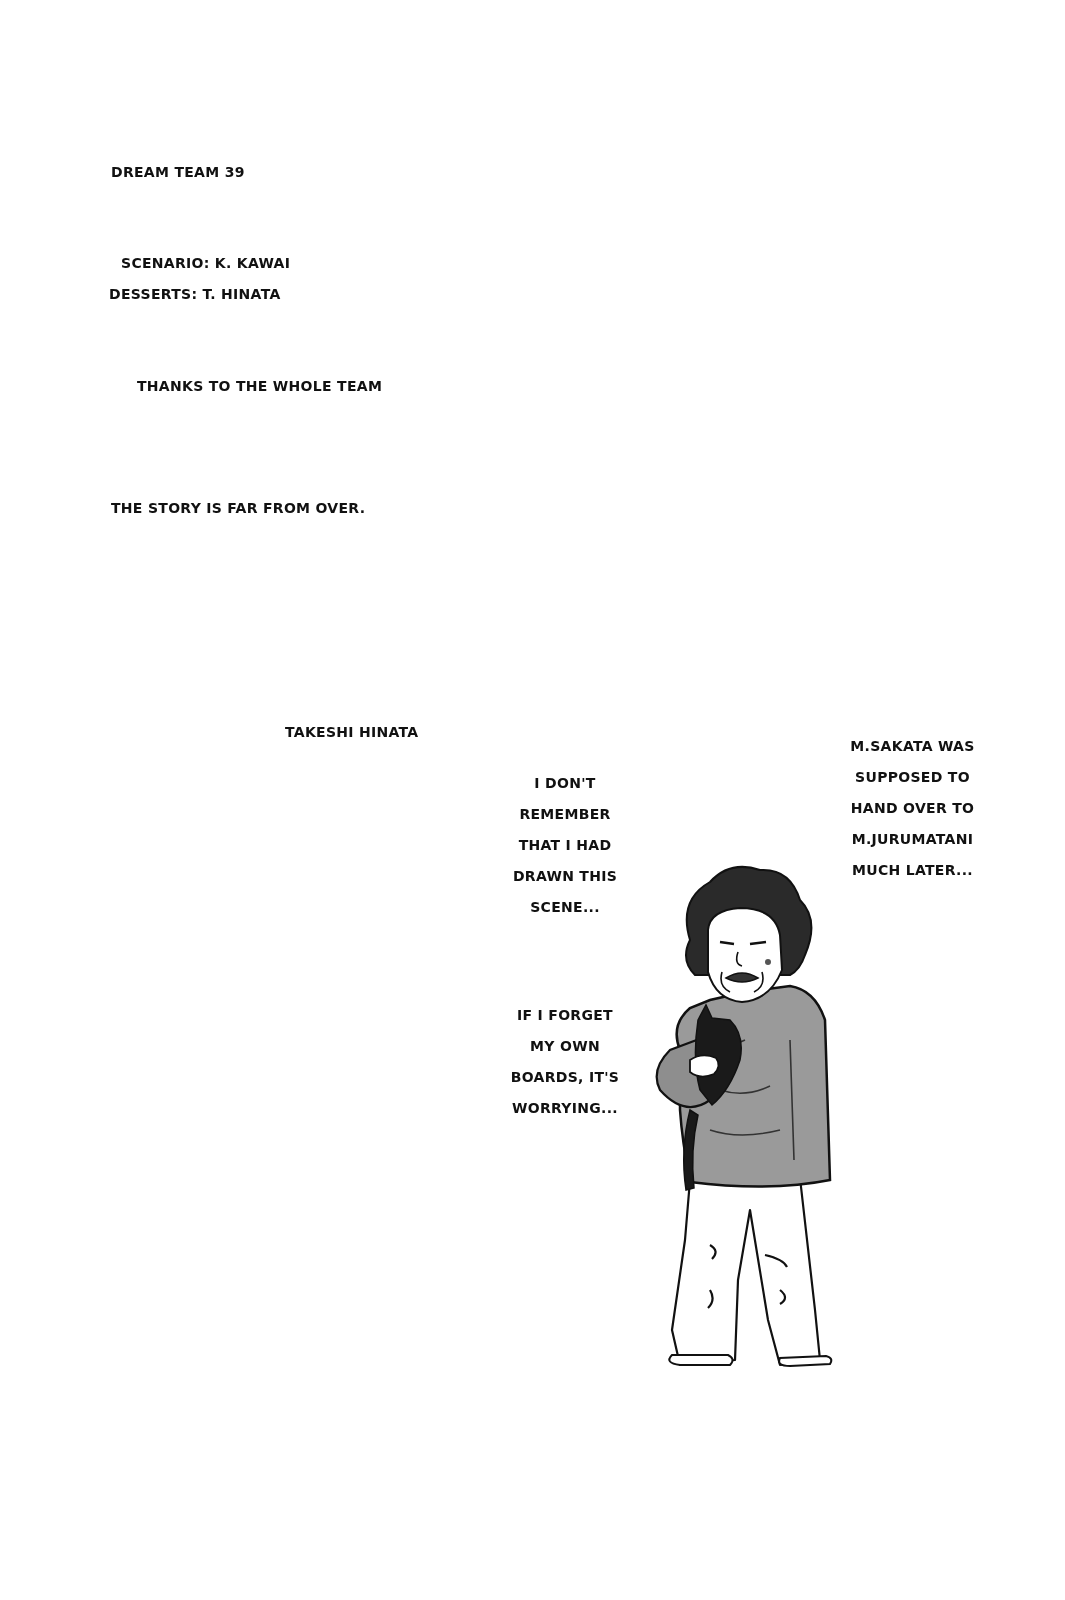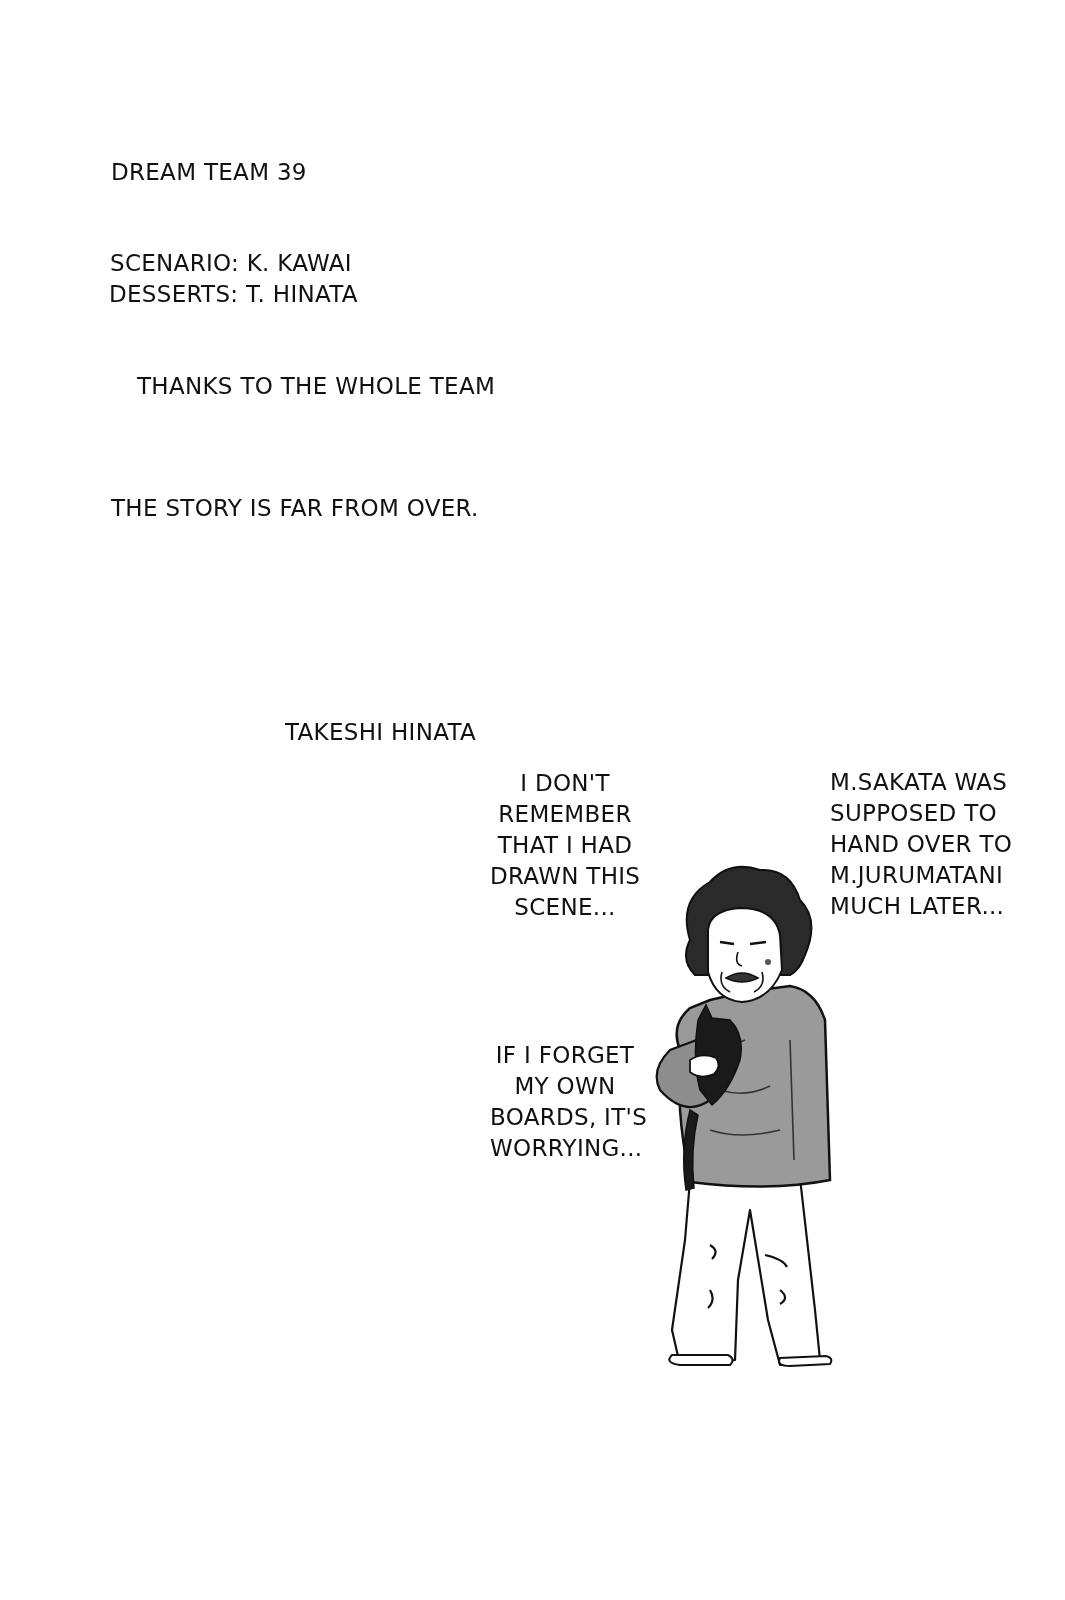--- a/index.html
+++ b/index.html
@@ -1,58 +1,58 @@
 <!DOCTYPE html>
 <html><head>
   <meta charset="utf-8">
   <style>
     html, body { margin: 0; padding: 0; background: #ffffff; }
     body { width: 1065px; height: 1600px; position: relative; overflow: hidden;
            font-family: "DejaVu Sans", sans-serif; color: #111; }
-    .txt { position: absolute; font-size: 23px; letter-spacing: 0.3px; line-height: 31px;
-           text-transform: uppercase; white-space: pre; font-weight: normal; }
+    .txt { position: absolute; font-size: 14px; letter-spacing: 0.3px; line-height: 31px;
+           text-transform: uppercase; white-space: pre; font-weight: bold; }
     .center { text-align: center; }
     .block { position: absolute; }
     .line { display: block; }
     #figure { position: absolute; left: 650px; top: 860px; width: 215px; height: 520px; }
   </style>
 </head>
 <body>
 
 <div class="txt" style="left:111px; top:157px;">DREAM TEAM 39</div>
-<div class="txt" style="left:110px; top:248px;">SCENARIO: K. KAWAI</div>
+<div class="txt" style="left:121px; top:248px;">SCENARIO: K. KAWAI</div>
 <div class="txt" style="left:109px; top:279px;">DESSERTS: T. HINATA</div>
 
 <div class="block" style="left:111px; top:371px;margin-left:26px;">
   <span class="txt line" style="position:static">THANKS TO THE WHOLE TEAM</span>
 </div>
 
 <div class="block" style="left:111px; top:493px;">
   <span class="txt line" style="position:static">THE STORY IS FAR FROM OVER.</span>
 </div>
 
 <div class="txt" style="left:257px; top:717px;margin-left:28px;">TAKESHI HINATA</div>
 
-<div class="block center" style="left:830px; top:731px; width:165px;margin-top:36px;">
+<div class="block center" style="left:830px; top:731px; width:165px;">
   <span class="txt line" style="position:static">M.SAKATA WAS</span>
   <span class="txt line" style="position:static">SUPPOSED TO</span>
   <span class="txt line" style="position:static">HAND OVER TO</span>
   <span class="txt line" style="position:static">M.JURUMATANI</span>
   <span class="txt line" style="position:static">MUCH LATER...</span>
 </div>
 
 <div class="block center" style="left:490px; top:768px; width:150px;">
   <span class="txt line" style="position:static">I DON'T</span>
   <span class="txt line" style="position:static">REMEMBER</span>
   <span class="txt line" style="position:static">THAT I HAD</span>
   <span class="txt line" style="position:static">DRAWN THIS</span>
   <span class="txt line" style="position:static">SCENE...</span>
 </div>
 
-<div class="block center" style="left:490px; top:1040px; width:150px;">
+<div class="block center" style="left:490px; top:1000px; width:150px;">
   <span class="txt line" style="position:static">IF I FORGET</span>
   <span class="txt line" style="position:static">MY OWN</span>
   <span class="txt line" style="position:static">BOARDS, IT'S</span>
   <span class="txt line" style="position:static">WORRYING...</span>
 </div>
 
 <svg id="figure" viewBox="0 0 215 520" xmlns="http://www.w3.org/2000/svg">
 
   <g fill="#ffffff" stroke="#111" stroke-width="2.2" stroke-linejoin="round">
     <path d="M40 320 L150 318 L165 450 L170 500 L130 505 L118 460 L100 350 L88 420 L85 500 L30 505 L22 470 L35 380 Z"></path>

